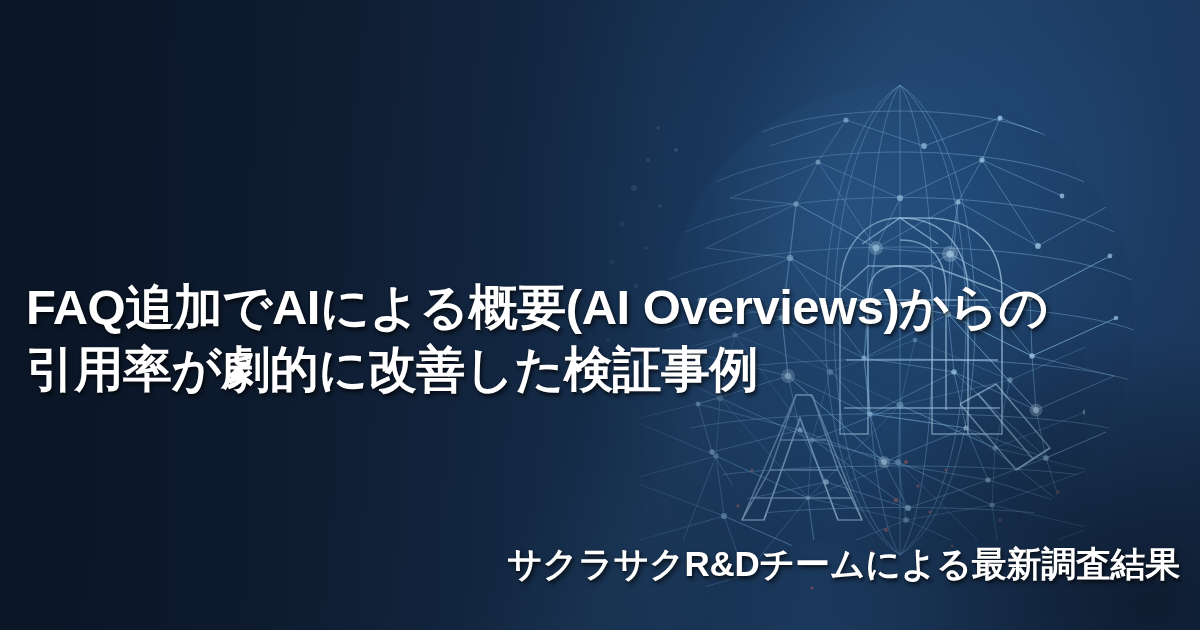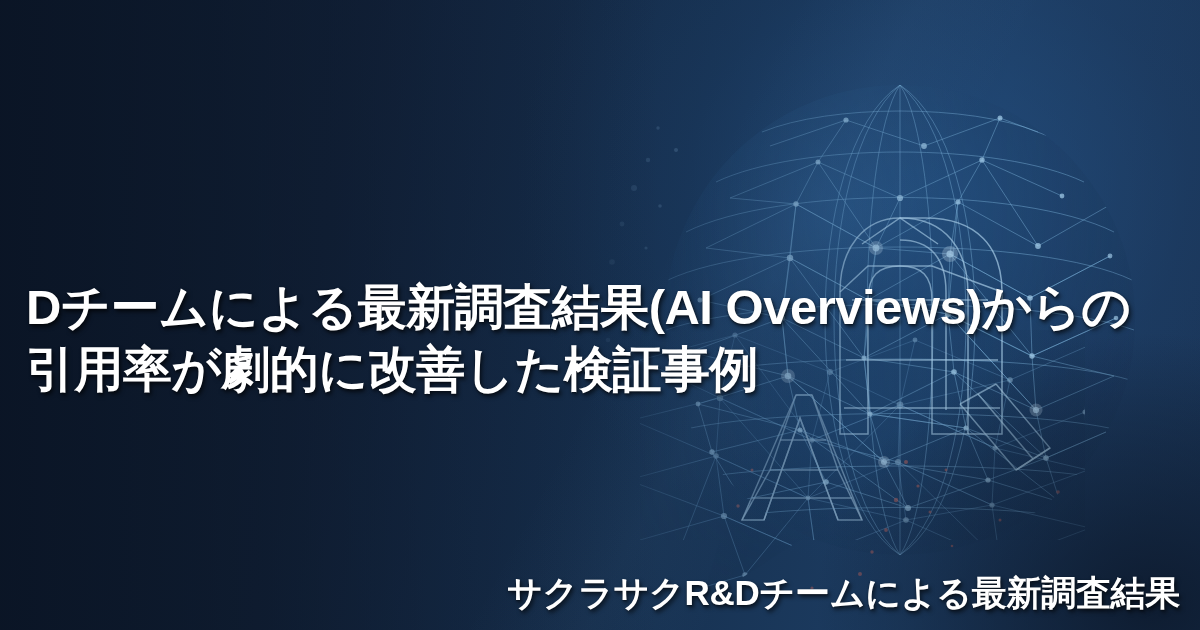--- a/index.html
+++ b/index.html
@@ -86,21 +86,21 @@
     line-height: 62px;
     letter-spacing: -0.5px;
     text-shadow:
       2px 3px 4px rgba(0,0,0,0.60),
       0 1px 2px rgba(0,0,0,0.45);
     white-space: pre-line;
   }
   .subline {
     position: absolute;
     right: 20px;
-    top: 570px;
+    top: 541px;
     color: #ffffff;
     font-size: 35px;
     font-weight: 700;
     line-height: 46px;
     letter-spacing: -0.3px;
     text-align: center;
     text-shadow:
       2px 3px 4px rgba(0,0,0,0.60),
       0 1px 2px rgba(0,0,0,0.45);
   }
@@ -365,18 +365,18 @@
         </g>
       </g>
     </svg>
   </div>
 
   <div class="bg-vignette-left"></div>
   <div class="bg-glow-bottomright"></div>
   <div class="bg-diag-sheen"></div>
 
   <div class="content">
-    <h1 class="headline">Dチームによる最新調査結果(AI Overviews)からの
+    <h1 class="headline">FAQ追加でAIによる概要(AI Overviews)からの
 引用率が劇的に改善した検証事例</h1>
     <div class="subline">サクラサクR&amp;Dチームによる最新調査結果</div>
   </div>
 
 </div>
 
 </body></html>

